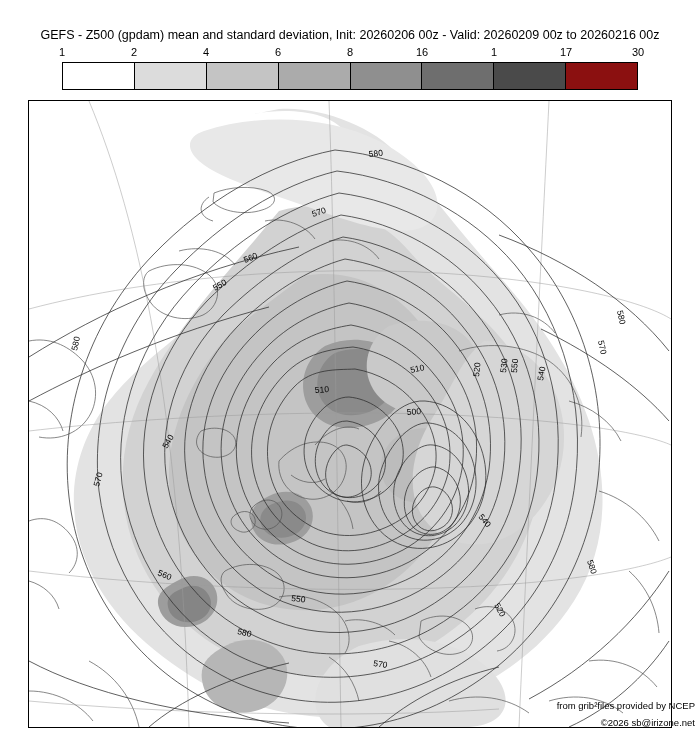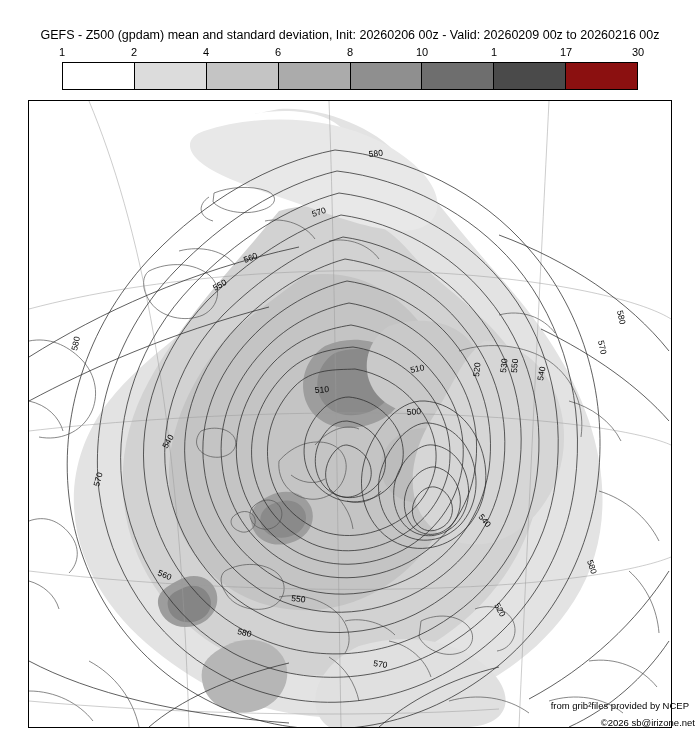--- a/index.html
+++ b/index.html
@@ -44,21 +44,21 @@
     position:absolute;left:28px;top:100px;width:644px;height:628px;
     border:1px solid #000;
     background:#ffffff;
     overflow:hidden;
     box-sizing:border-box;
   }
   .mapsvg{position:absolute;left:0;top:0;}
 
   
   .credit1{
-    position:absolute;right:40px;top:700px;
+    position:absolute;right:34px;top:700px;
     font-size:9.5px;color:#000;text-align:left;margin-left:24px;
   }
   .credit2{
     position:absolute;right:34px;top:717px;
     font-size:9.5px;color:#000;text-align:left;
   }
 
   .clabel{font-size:8.5px;fill:#000;font-family:"Liberation Sans",sans-serif;}
 </style>
 </head>
@@ -67,21 +67,21 @@
 <div id="wrap">
 
   <div class="title">GEFS - Z500 (gpdam) mean and standard deviation, Init: 20260206 00z - Valid: 20260209 00z to 20260216 00z</div>
 
   <div class="cbticks">
     <span style="left:0%">1</span>
     <span style="left:12.5%">2</span>
     <span style="left:25%">4</span>
     <span style="left:37.5%">6</span>
     <span style="left:50%">8</span>
-    <span style="left:62.5%">10</span>
+    <span style="left:62.5%">16</span>
     <span style="left:75%">1</span>
     <span style="left:87.5%">17</span>
     <span style="left:100%">30</span>
   </div>
 
   <div class="cbar">
     <div class="seg" style="background:#ffffff"></div>
     <div class="seg" style="background:#dcdcdc"></div>
     <div class="seg" style="background:#c4c4c4"></div>
     <div class="seg" style="background:#ababab"></div>

